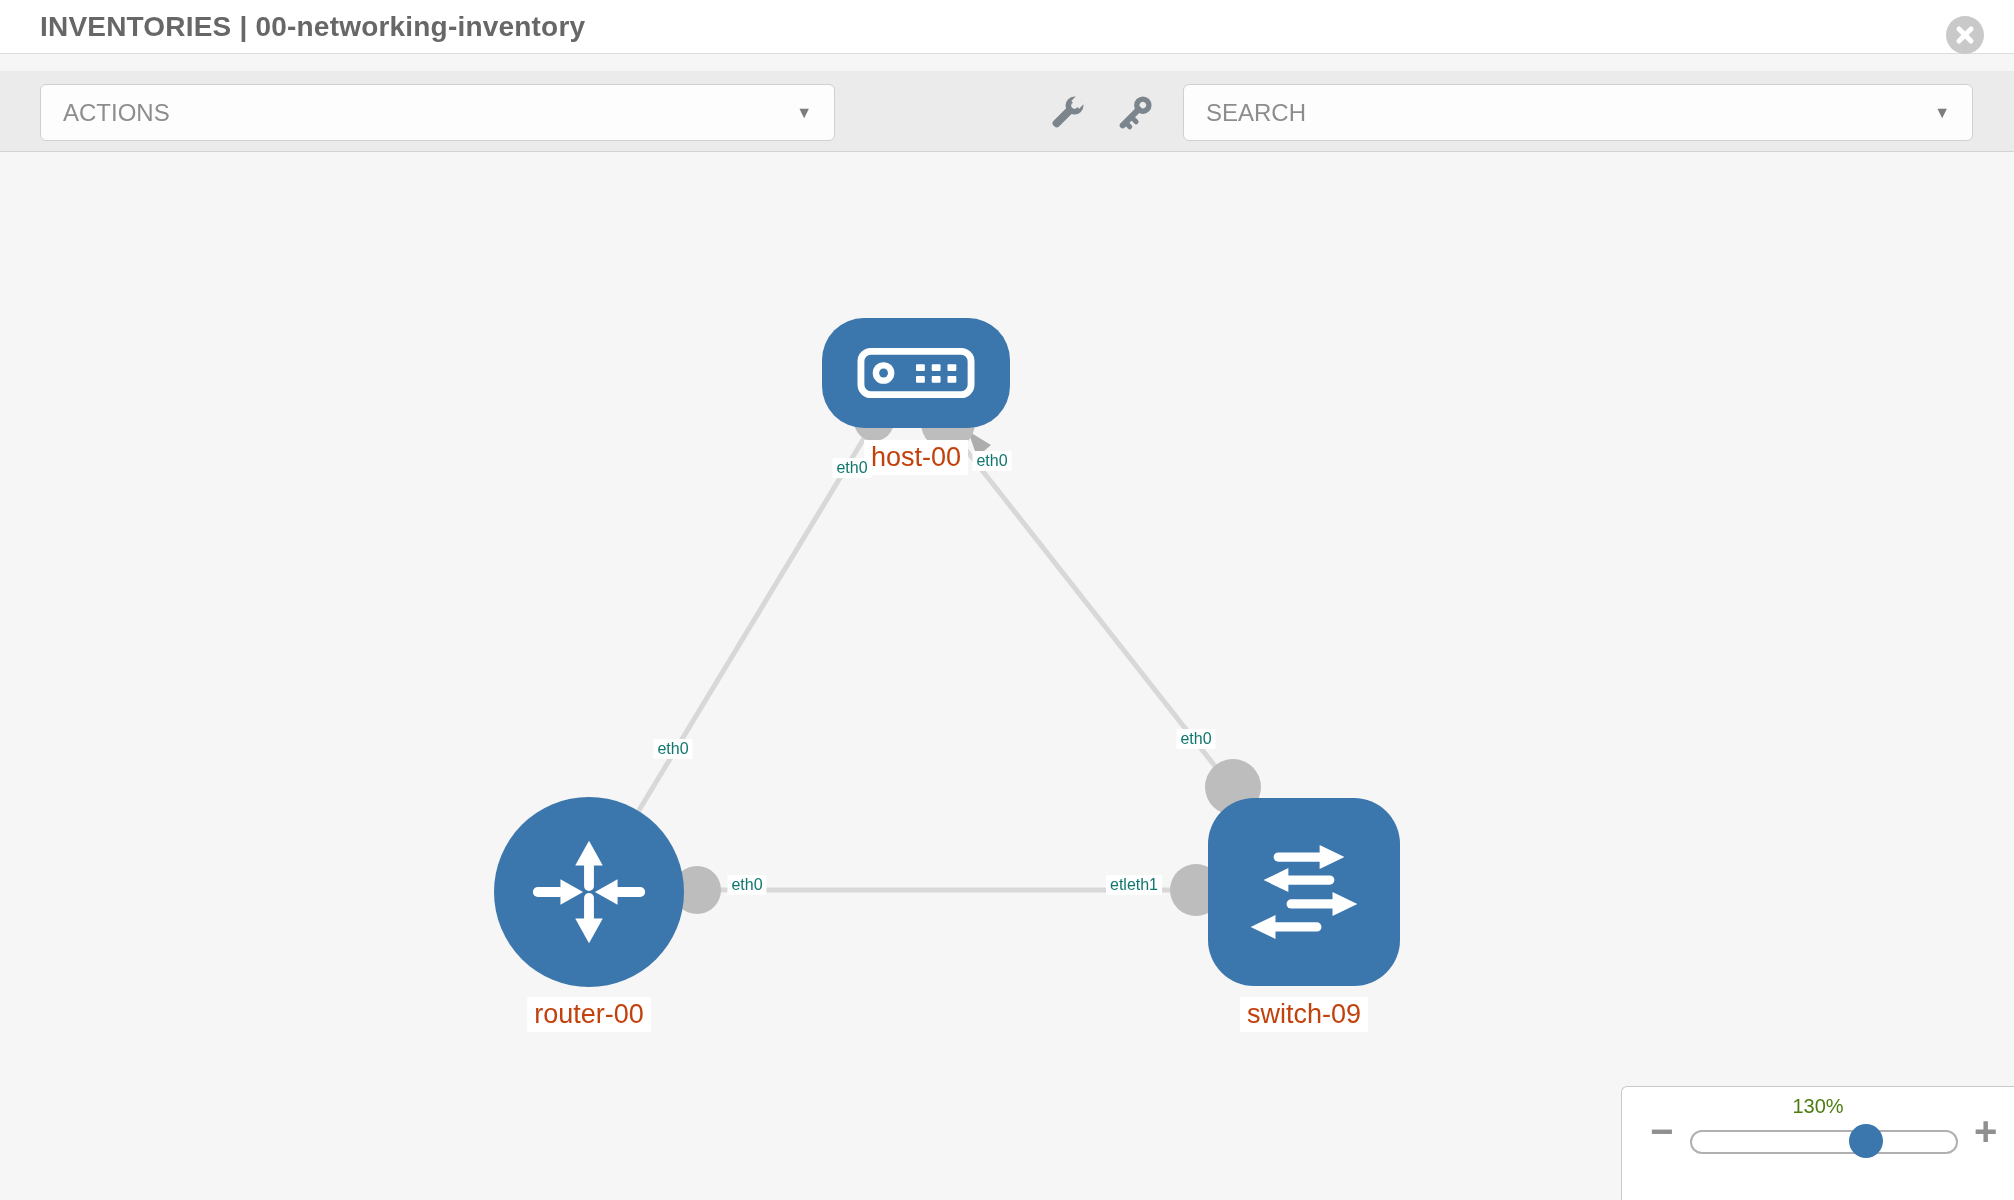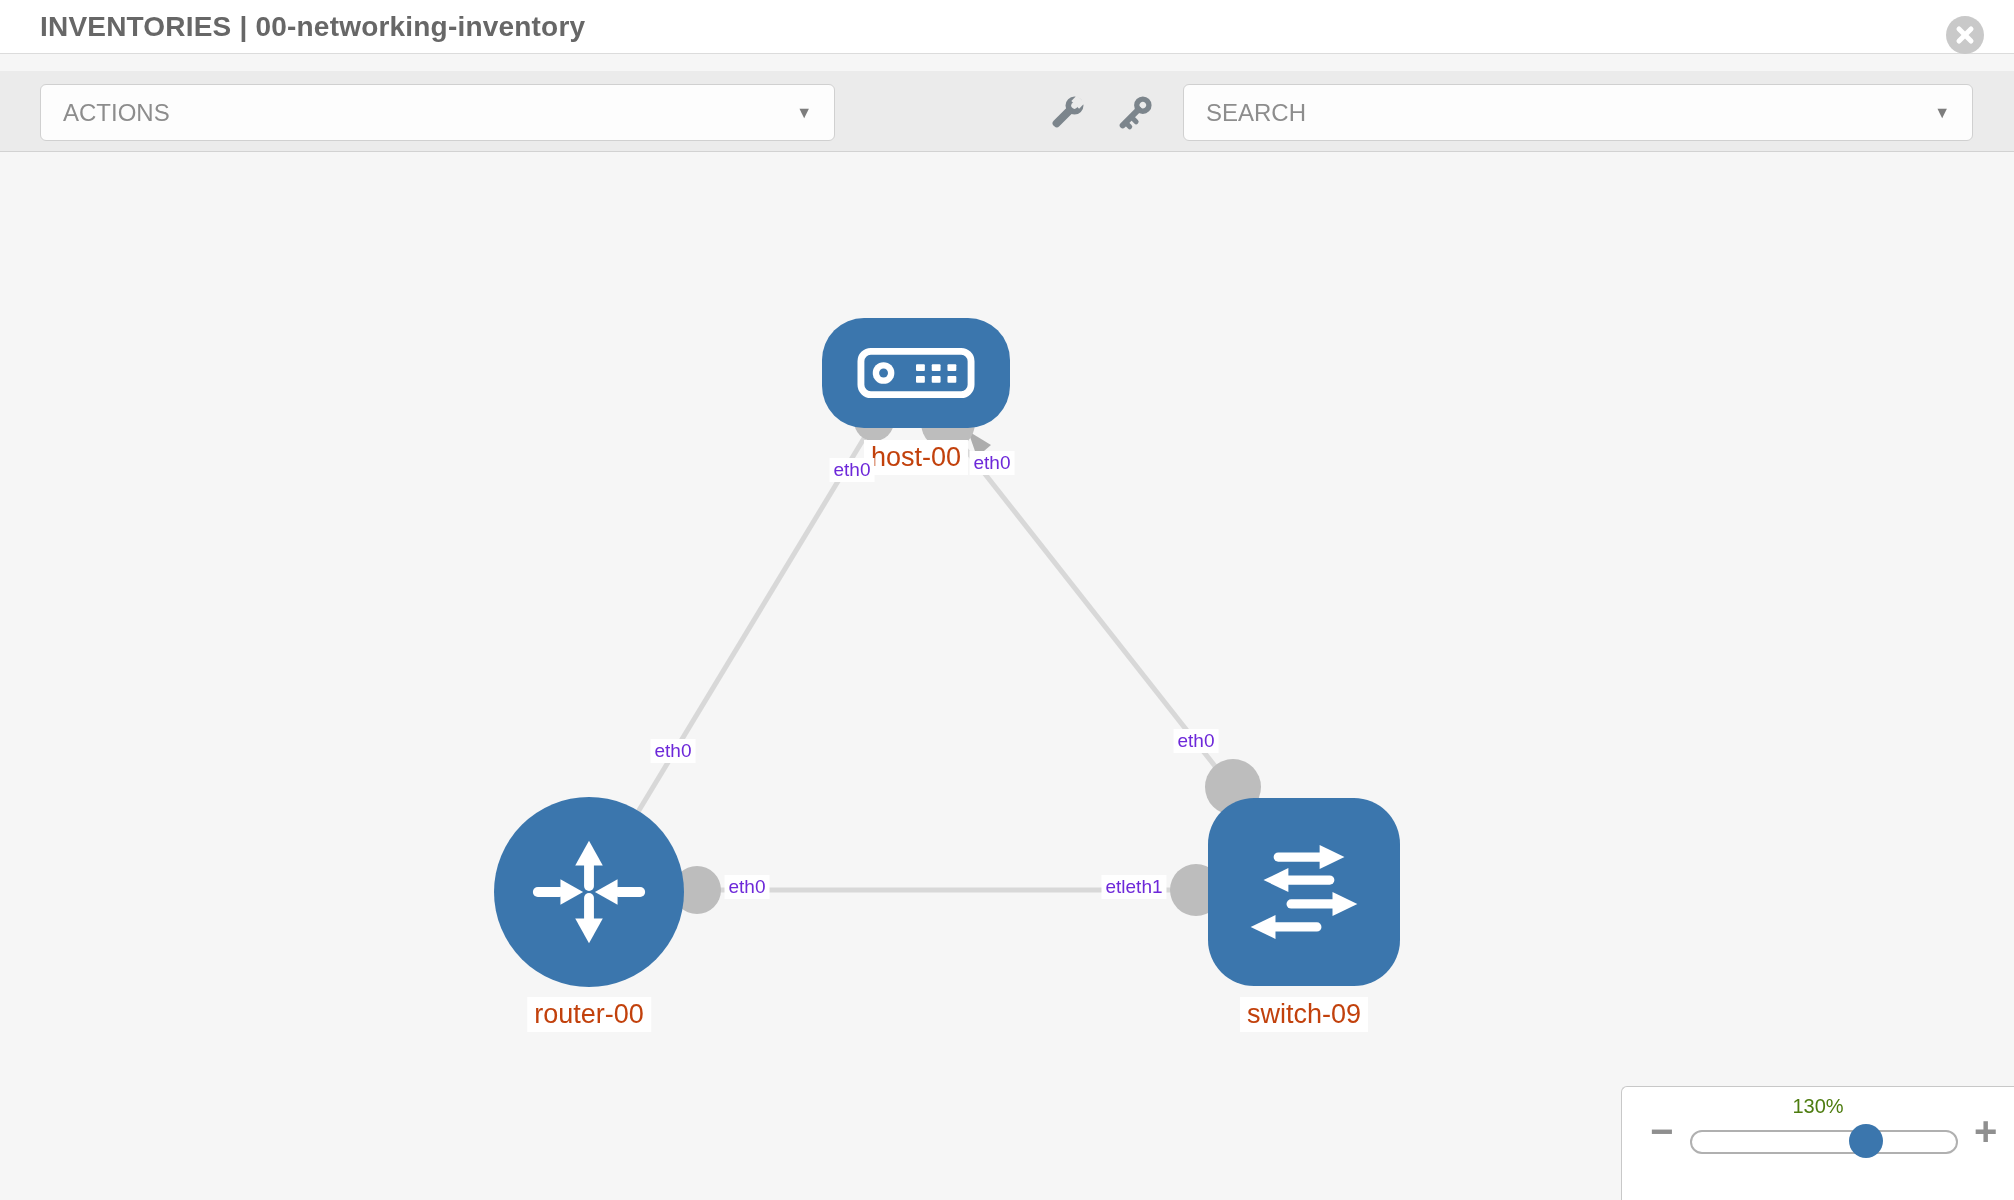--- a/index.html
+++ b/index.html
@@ -25,21 +25,21 @@
   .canvas { position:absolute; top:153px; left:0; width:2014px; height:1047px; background:#f6f6f6; }
   .links-layer { position:absolute; top:0; left:0; }
 
   .node { position:absolute; background:#3b76ad; display:flex; align-items:center; justify-content:center; cursor:pointer; }
   .node-host   { left:822px; top:165px; width:188px; height:110px; border-radius:42px; }
   .node-router { left:494px; top:644px; width:190px; height:190px; border-radius:50%; }
   .node-switch { left:1208px; top:645px; width:192px; height:188px; border-radius:46px; }
 
   .chip { position:absolute; background:#ffffff; white-space:nowrap; transform:translateX(-50%); }
   .node-label { font-size:27px; color:#c2410c; padding:2px 7px; }
-  .iface-label { font-size:19px; color:#6d28d9; padding:1px 4px; }
+  .iface-label { font-size:16px; color:#0f766e; padding:1px 4px; }
 
   .lbl-host   { left:916px;  top:287px; }
   .lbl-router { left:589px;  top:844px; }
   .lbl-switch { left:1304px; top:844px; }
 
   .if-host-left   { left:852px;  top:305px; }
   .if-host-right  { left:992px;  top:298px; }
   .if-router-top  { left:673px;  top:586px; }
   .if-switch-top  { left:1196px; top:576px; }
   .if-mid-left    { left:747px;  top:722px; }

